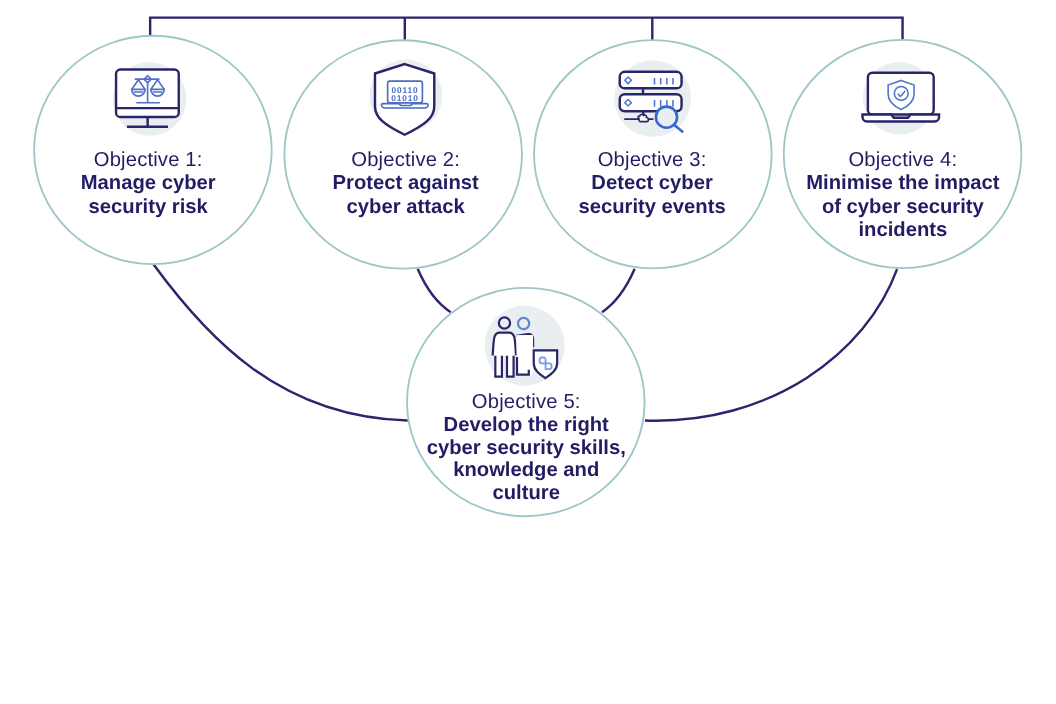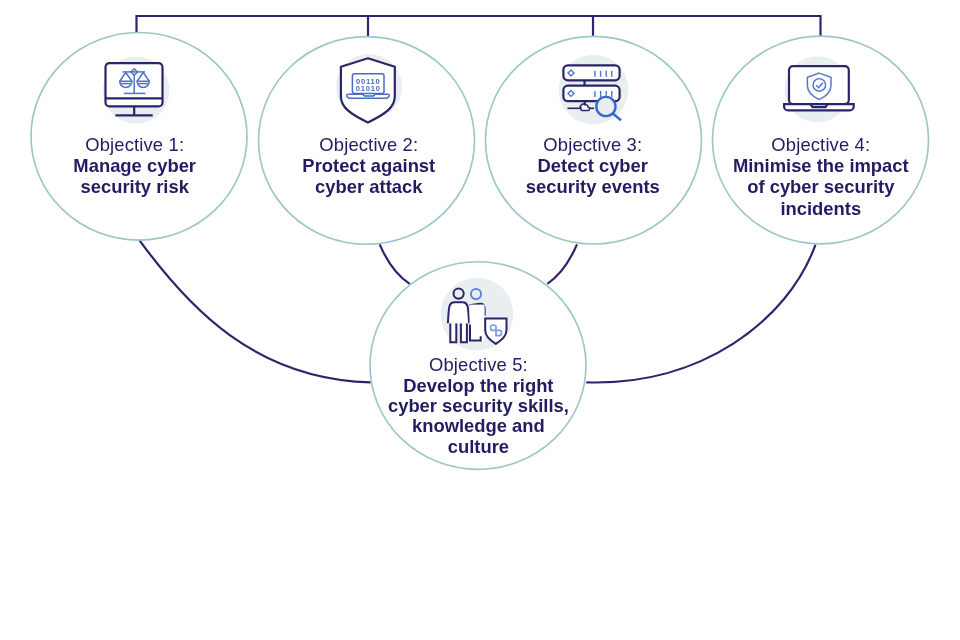--- a/index.html
+++ b/index.html
@@ -1,16 +1,16 @@
 <!DOCTYPE html>
 <html><head>
 <meta charset="utf-8">
 <style>
 html,body{margin:0;padding:0;background:#ffffff;}
-#stage{width:960px;height:640px;position:relative;overflow:hidden;}
+#stage{width:960px;height:640px;position:relative;overflow:hidden;border-radius:30px;}
 text{font-family:"Liberation Sans",sans-serif;fill:#221c63;}
 .obj{font-size:18.4px;font-weight:400;letter-spacing:0.15px;}
 .b{font-size:18.4px;font-weight:700;letter-spacing:0px;}
 </style>
 </head>
 <body>
 <div id="stage">
 <svg width="960" height="640" viewBox="0 0 960 640" xmlns="http://www.w3.org/2000/svg">
 
   <g stroke="#31226e" stroke-width="2.2" fill="none">

